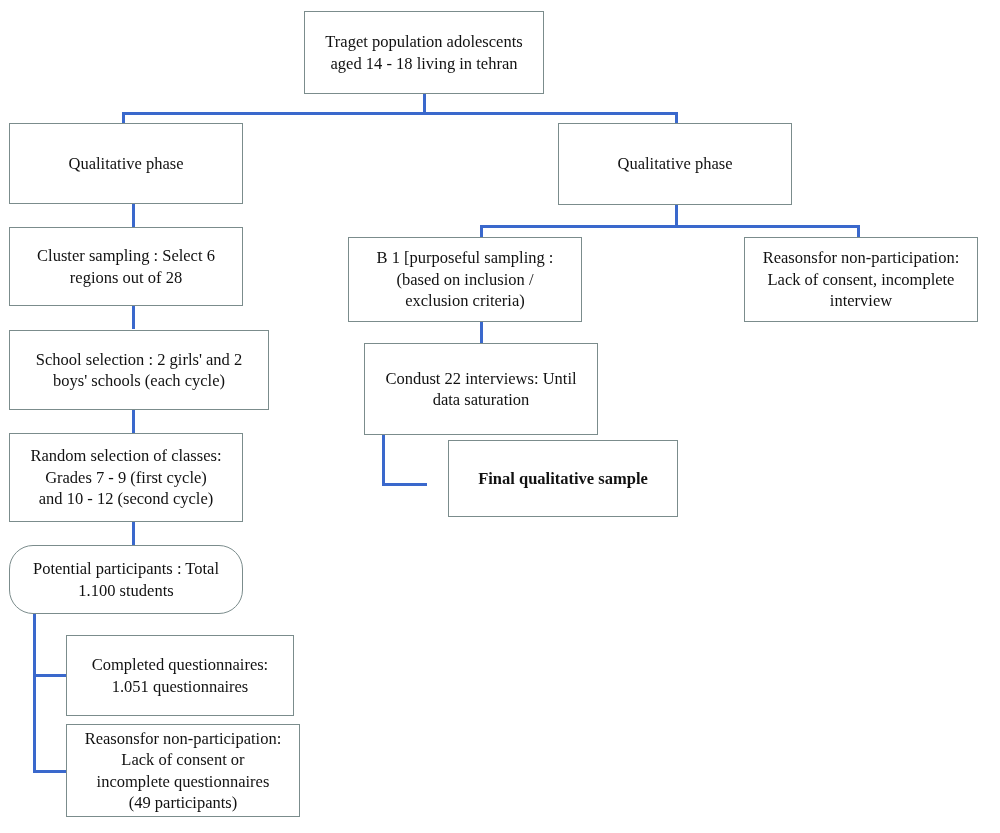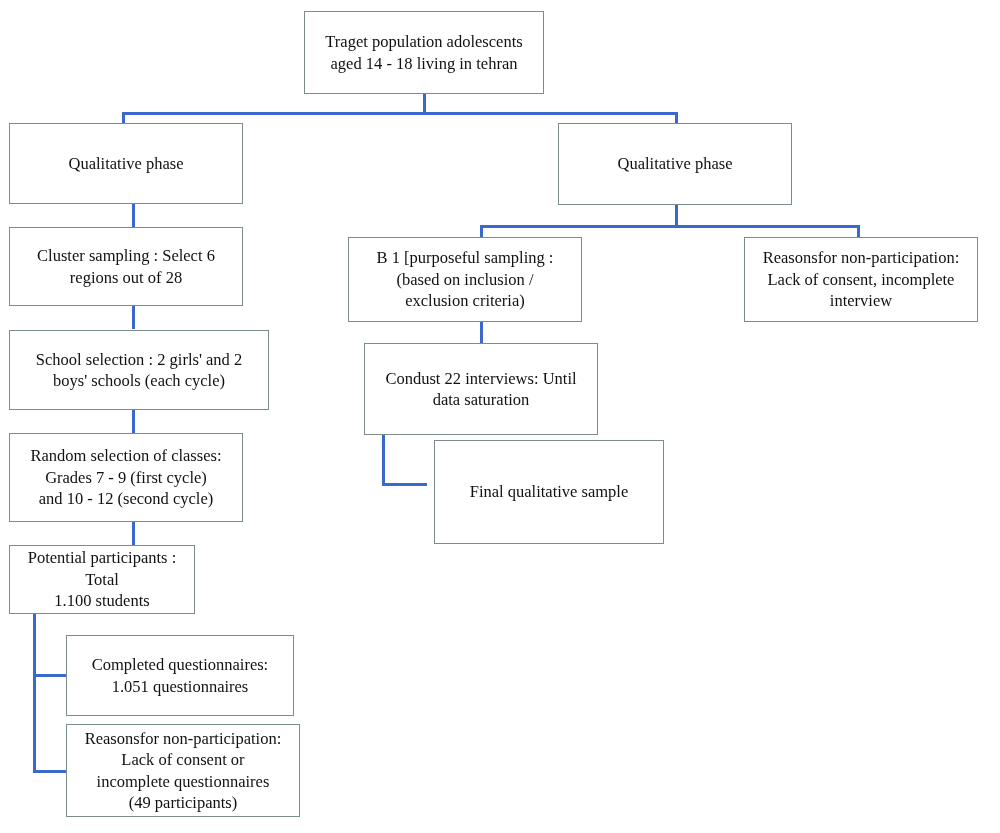--- a/index.html
+++ b/index.html
@@ -80,21 +80,21 @@
   <div class="node" style="left:9px; top:227px; width:234px; height:79px;">Cluster sampling : Select 6
 regions out of 28</div>
 
   <div class="node" style="left:9px; top:330px; width:260px; height:80px;">School selection : 2 girls' and 2
 boys' schools (each cycle)</div>
 
   <div class="node" style="left:9px; top:433px; width:234px; height:89px;">Random selection of classes:
 Grades 7 - 9 (first cycle)
 and 10 - 12 (second cycle)</div>
 
-  <div class="node" style="left:9px; top:545px; width:186px; height:69px;">Potential participants : Total
+  <div class="node" style="left:9px; top:545px; width:234px; height:69px;border-radius:24px;">Potential participants : Total
 1.100 students</div>
 
   <div class="node" style="left:66px; top:635px; width:228px; height:81px;">Completed questionnaires:
 1.051 questionnaires</div>
 
   <div class="node" style="left:66px; top:724px; width:234px; height:93px;">Reasonsfor non-participation:
 Lack of consent or
 incomplete questionnaires
 (49 participants)</div>
 
@@ -104,15 +104,15 @@
 (based on inclusion /
 exclusion criteria)</div>
 
   <div class="node" style="left:744px; top:237px; width:234px; height:85px;">Reasonsfor non-participation:
 Lack of consent, incomplete
 interview</div>
 
   <div class="node" style="left:364px; top:343px; width:234px; height:92px;">Condust 22 interviews: Until
 data saturation</div>
 
-  <div class="node" style="left:434px; top:440px; width:230px; height:104px;">Final qualitative sample</div>
+  <div class="node" style="left:448px; top:440px; width:230px; height:77px;font-weight:bold;">Final qualitative sample</div>
 
 </div>
 
 </body></html>

